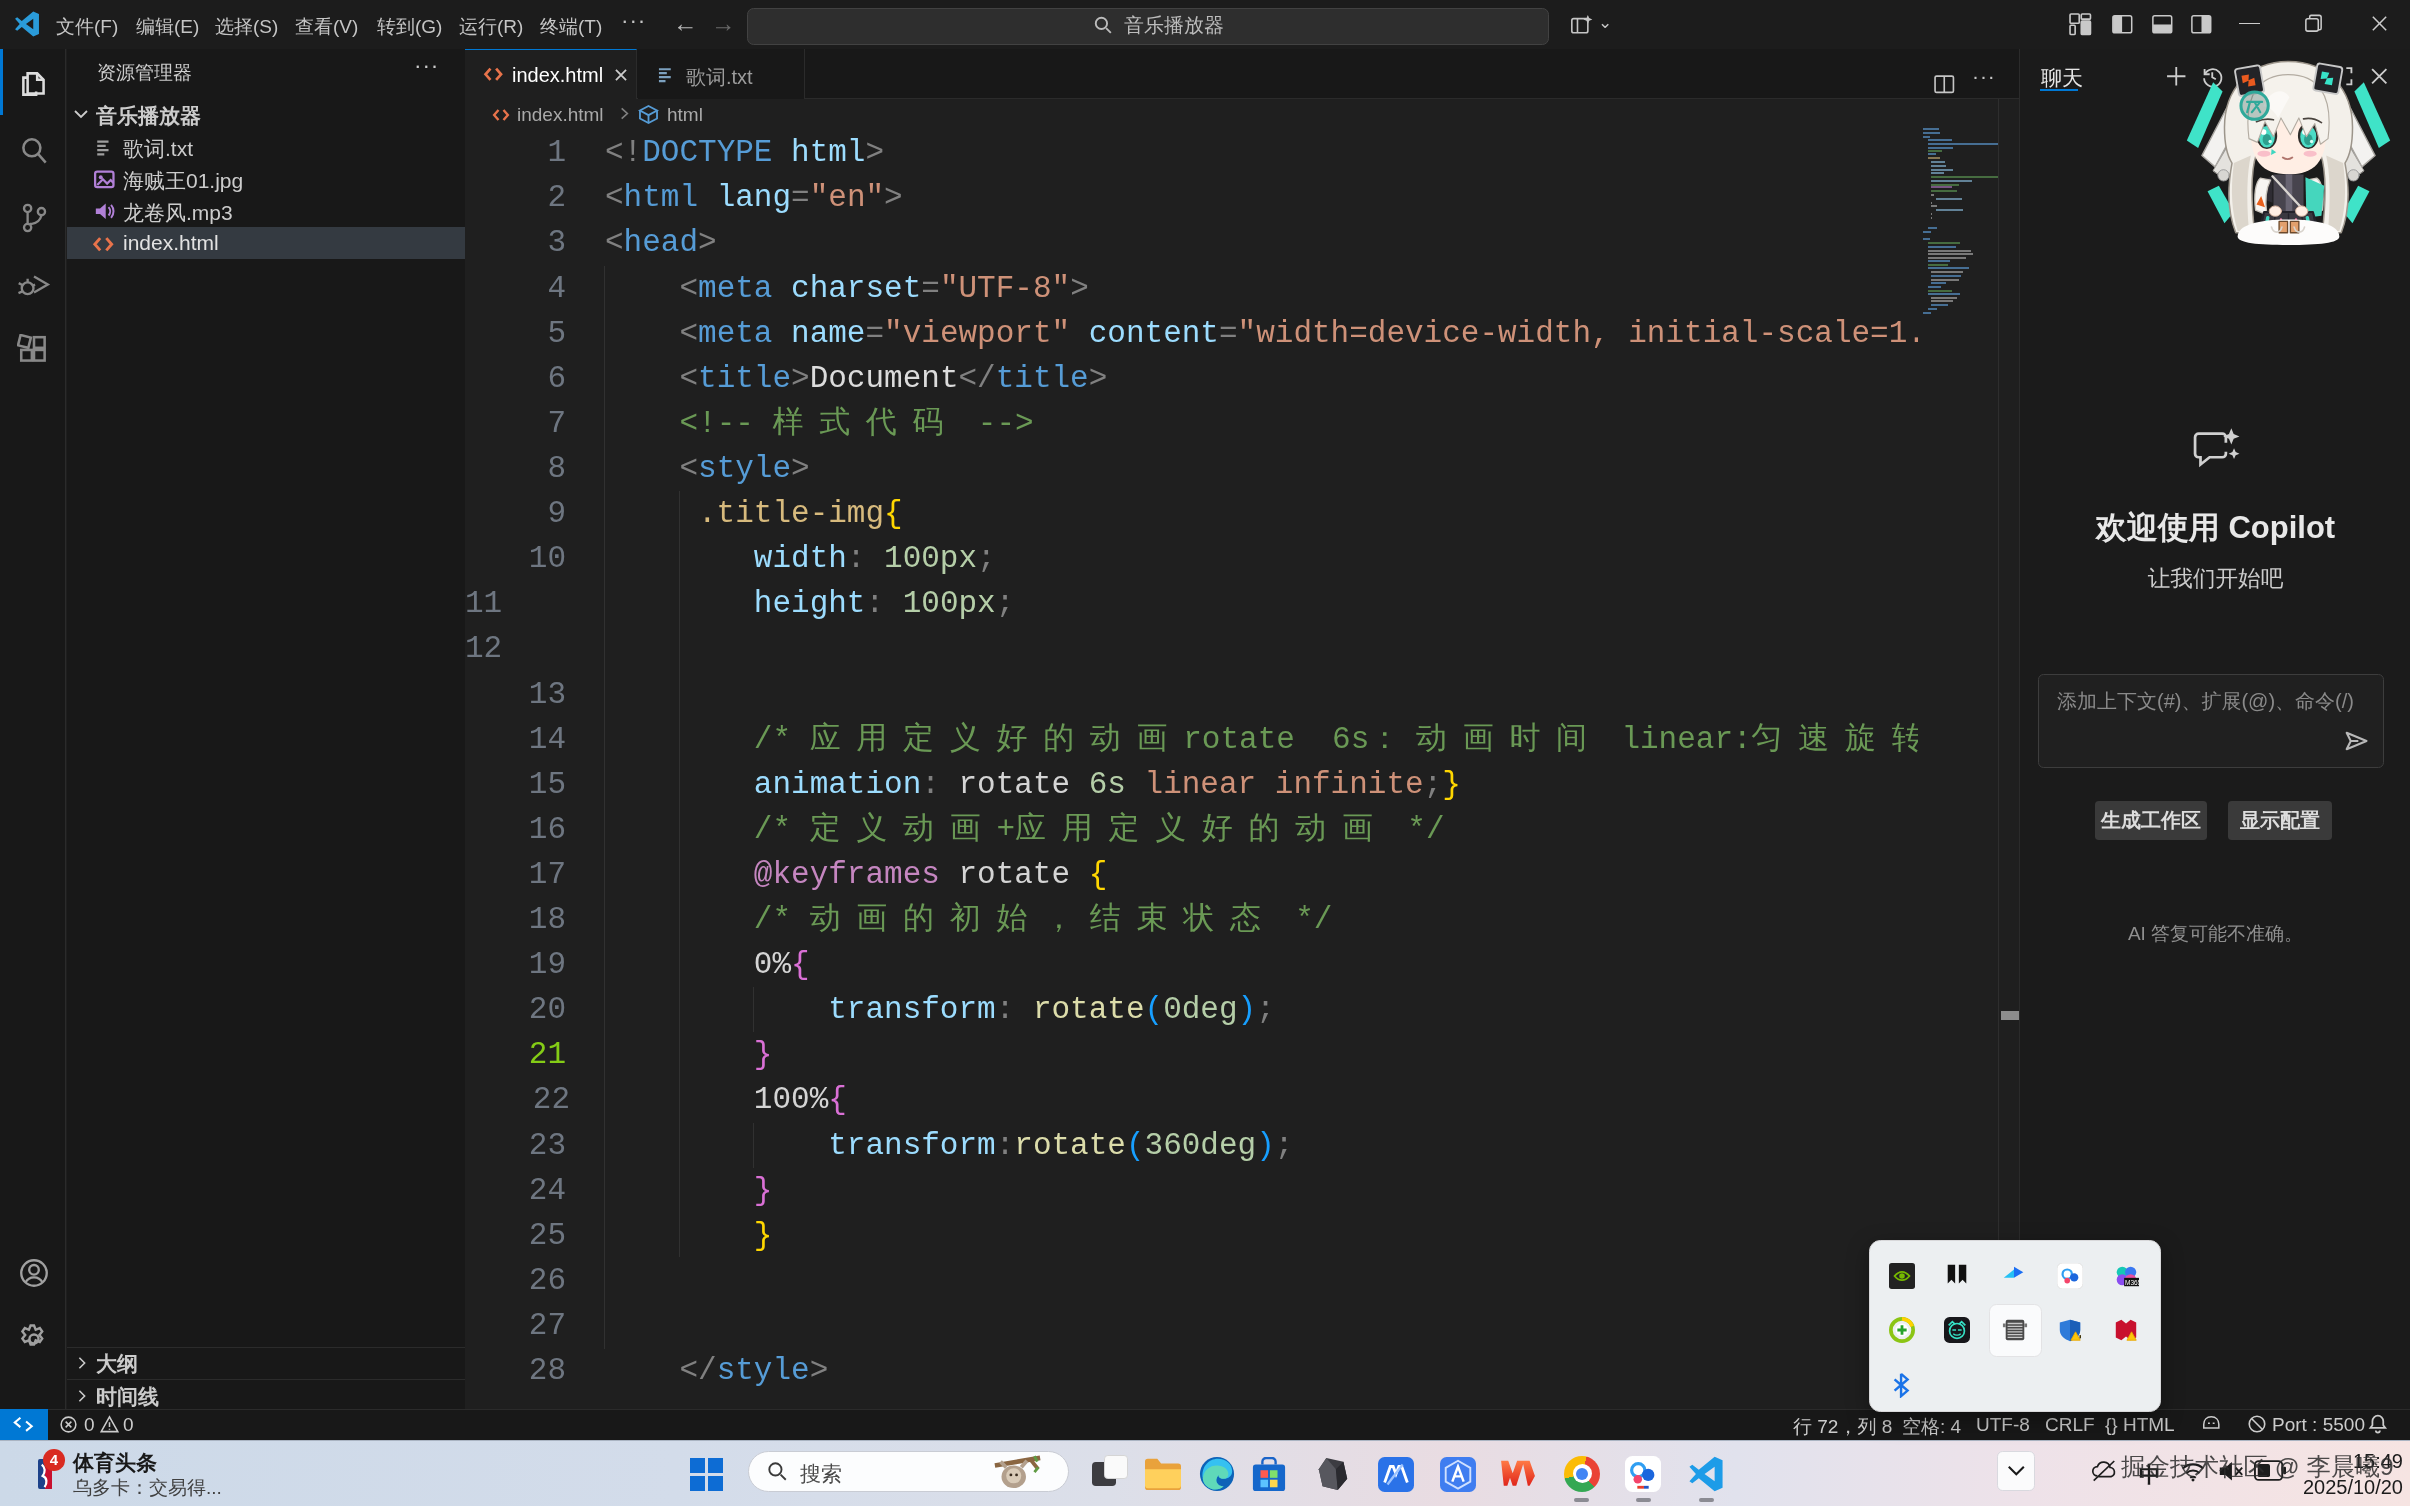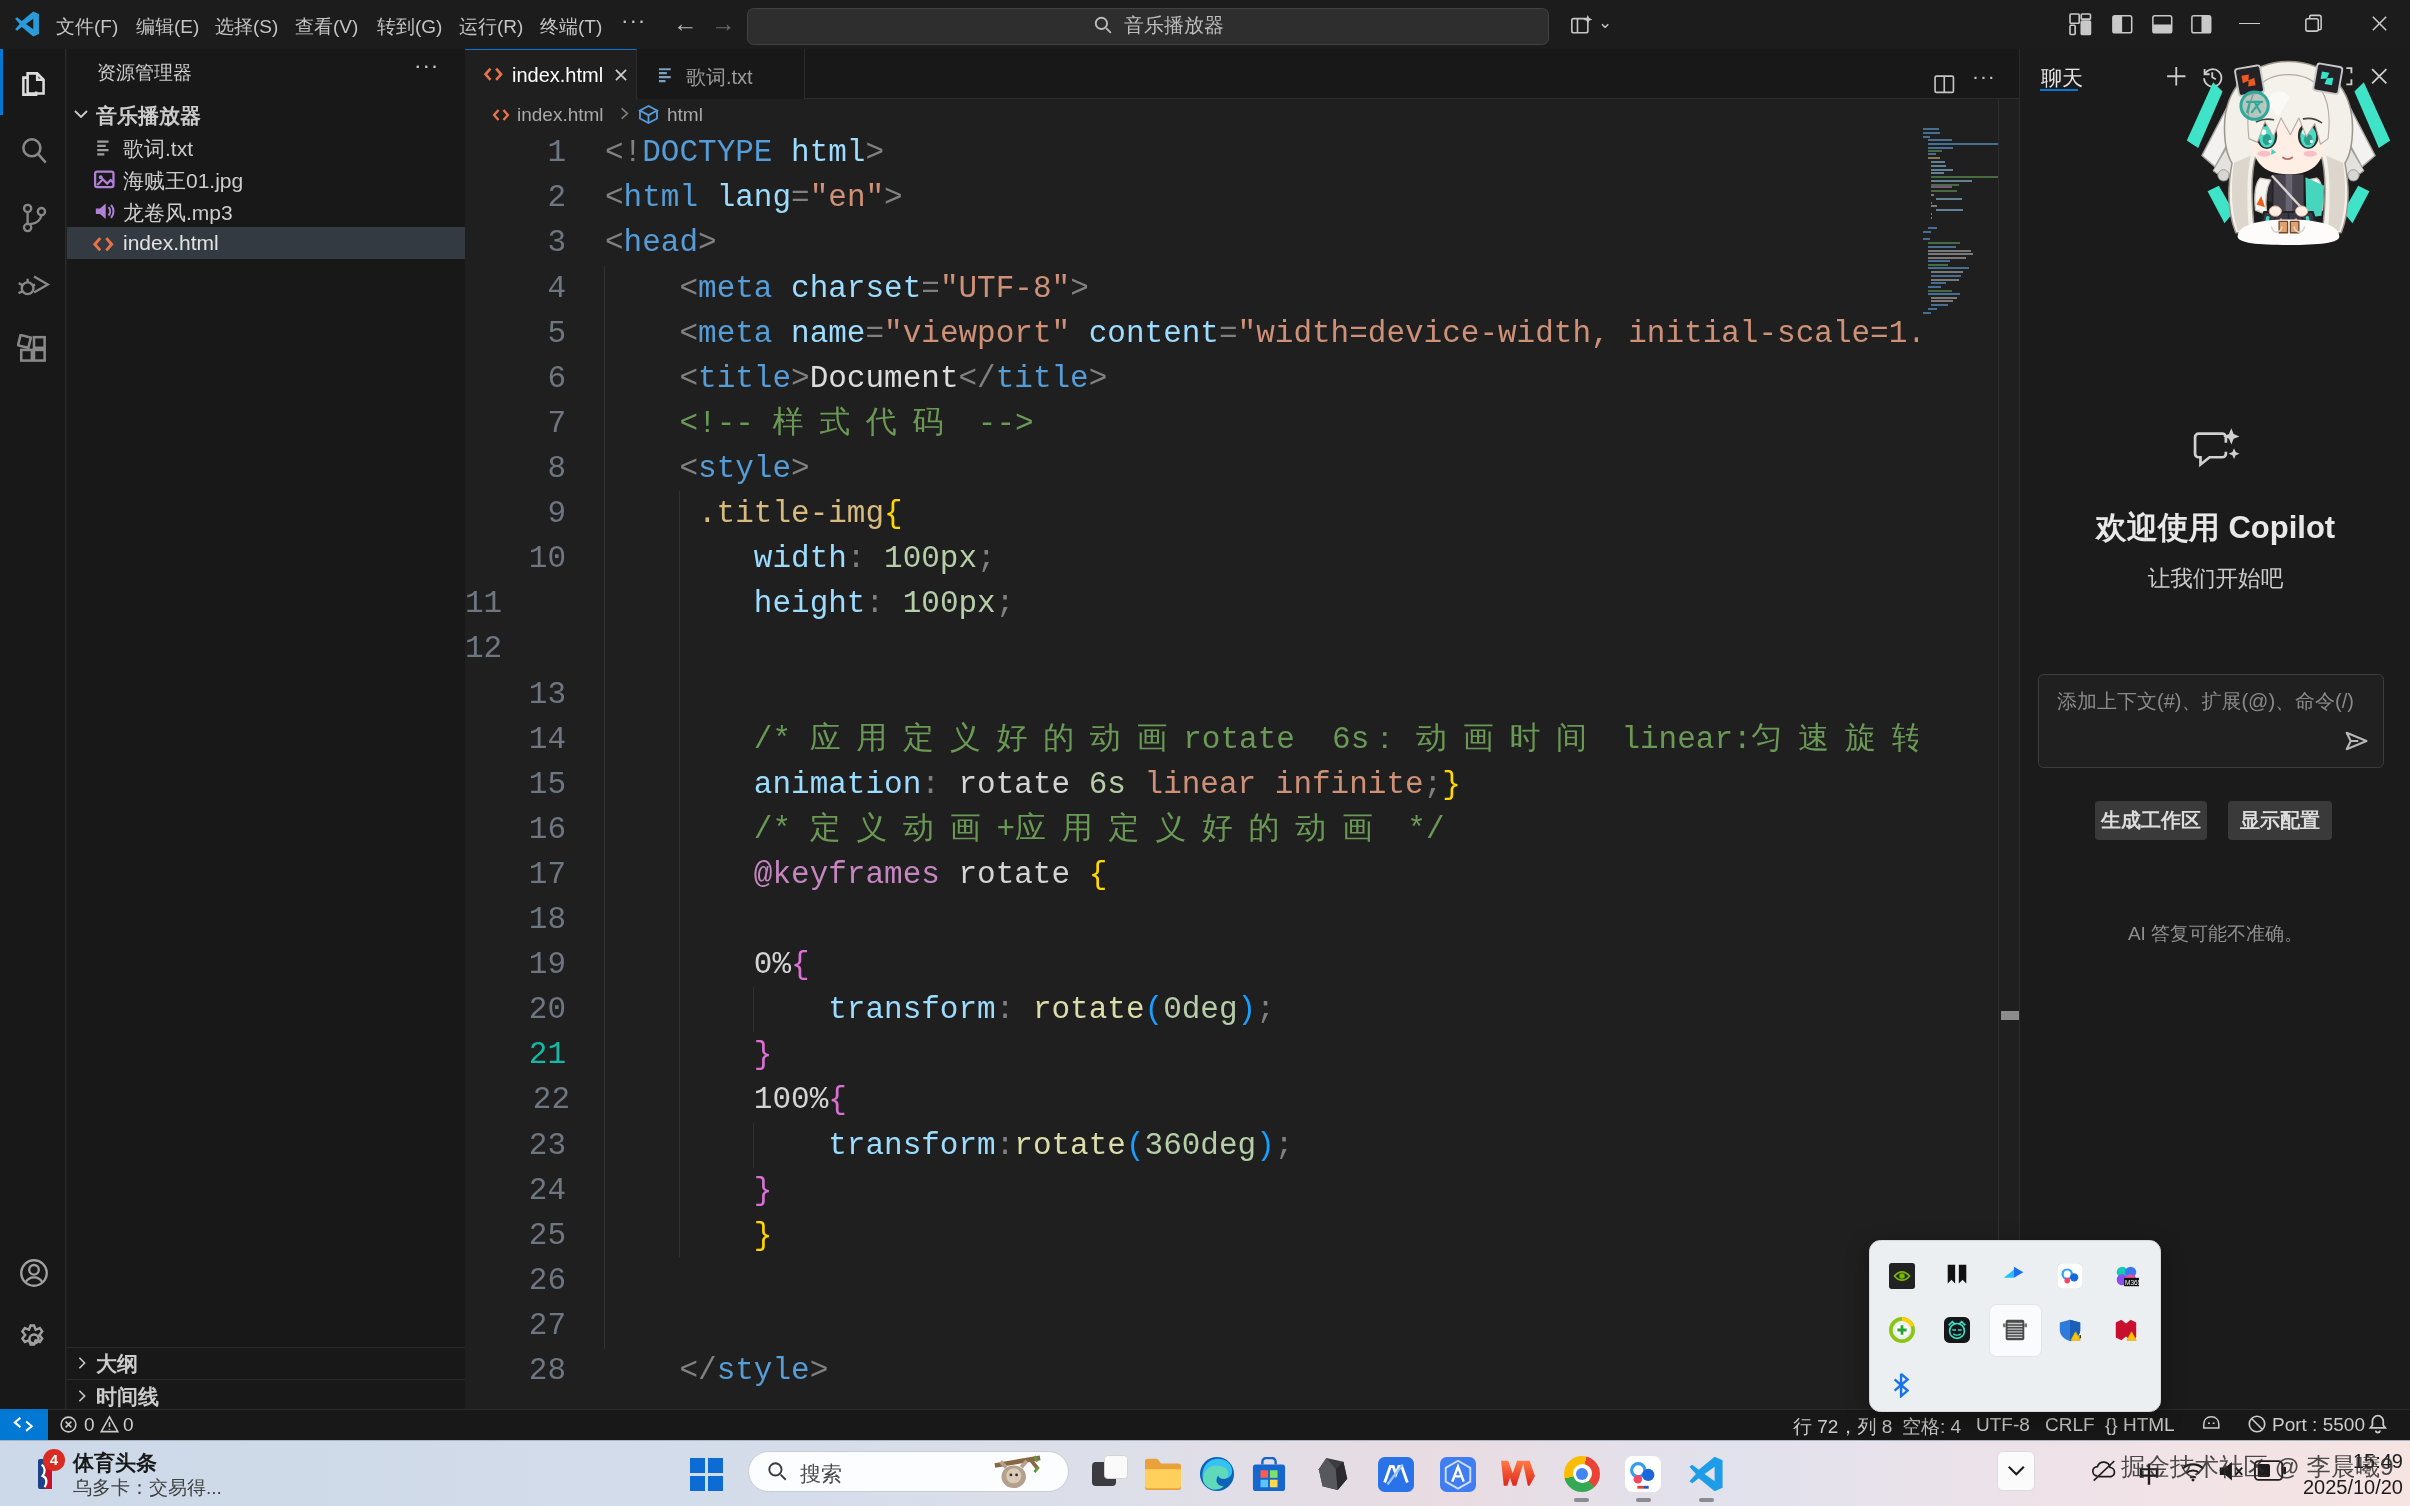--- a/index.html
+++ b/index.html
@@ -193,25 +193,26 @@
 <div class="a" style="left:0px;top:573px;width:101px;height:45px;line-height:45px;text-align:right;font-family:'Liberation Mono',monospace;font-size:31px;color:#6e7681">13</div>
 <div class="a" style="left:0px;top:618px;width:101px;height:45px;line-height:45px;text-align:right;font-family:'Liberation Mono',monospace;font-size:31px;color:#6e7681">14</div>
     <div class="a" style="left:140px;top:618px;height:45px;line-height:45px;white-space:pre;font-family:'Liberation Mono',monospace;font-size:31px"><span style="color:#d4d4d4">        </span><span style="color:#6a9955">/* </span><span style="color:#6a9955;letter-spacing:15.7px">应用定义好的动画</span><span style="color:#6a9955">rotate  6s</span><span style="color:#6a9955;letter-spacing:15.7px">：动画时间</span><span style="color:#6a9955"> linear:</span><span style="color:#6a9955;letter-spacing:15.7px">匀速旋转</span></div>
 <div class="a" style="left:0px;top:663px;width:101px;height:45px;line-height:45px;text-align:right;font-family:'Liberation Mono',monospace;font-size:31px;color:#6e7681">15</div>
     <div class="a" style="left:140px;top:663px;height:45px;line-height:45px;white-space:pre;font-family:'Liberation Mono',monospace;font-size:31px"><span style="color:#d4d4d4">        </span><span style="color:#9cdcfe">animation</span><span style="color:#808080">: </span><span style="color:#d4d4d4">rotate</span><span style="color:#d4d4d4"> </span><span style="color:#b5cea8">6s</span><span style="color:#d4d4d4"> </span><span style="color:#ce9178">linear</span><span style="color:#d4d4d4"> </span><span style="color:#ce9178">infinite</span><span style="color:#808080">;</span><span style="color:#ffd700">}</span></div>
 <div class="a" style="left:0px;top:708px;width:101px;height:45px;line-height:45px;text-align:right;font-family:'Liberation Mono',monospace;font-size:31px;color:#6e7681">16</div>
     <div class="a" style="left:140px;top:708px;height:45px;line-height:45px;white-space:pre;font-family:'Liberation Mono',monospace;font-size:31px"><span style="color:#d4d4d4">        </span><span style="color:#6a9955">/* </span><span style="color:#6a9955;letter-spacing:15.7px">定义动画</span><span style="color:#6a9955">+</span><span style="color:#6a9955;letter-spacing:15.7px">应用定义好的动画</span><span style="color:#6a9955"> */</span></div>
 <div class="a" style="left:0px;top:753px;width:101px;height:45px;line-height:45px;text-align:right;font-family:'Liberation Mono',monospace;font-size:31px;color:#6e7681">17</div>
     <div class="a" style="left:140px;top:753px;height:45px;line-height:45px;white-space:pre;font-family:'Liberation Mono',monospace;font-size:31px"><span style="color:#d4d4d4">        </span><span style="color:#c586c0">@keyframes</span><span style="color:#d4d4d4"> rotate </span><span style="color:#ffd700">{</span></div>
 <div class="a" style="left:0px;top:798px;width:101px;height:45px;line-height:45px;text-align:right;font-family:'Liberation Mono',monospace;font-size:31px;color:#6e7681">18</div>
+    <div class="a" style="left:140px;top:798px;height:45px;line-height:45px;white-space:pre;font-family:'Liberation Mono',monospace;font-size:31px"><span style="color:#d4d4d4">        </span><span style="color:#6a9955">/* </span><span style="color:#6a9955;letter-spacing:15.7px">动画的初始，结束状态</span><span style="color:#6a9955"> */</span></div>
 <div class="a" style="left:0px;top:843px;width:101px;height:45px;line-height:45px;text-align:right;font-family:'Liberation Mono',monospace;font-size:31px;color:#6e7681">19</div>
     <div class="a" style="left:140px;top:843px;height:45px;line-height:45px;white-space:pre;font-family:'Liberation Mono',monospace;font-size:31px"><span style="color:#d4d4d4">        0%</span><span style="color:#da70d6">{</span></div>
 <div class="a" style="left:0px;top:888px;width:101px;height:45px;line-height:45px;text-align:right;font-family:'Liberation Mono',monospace;font-size:31px;color:#6e7681">20</div>
     <div class="a" style="left:140px;top:888px;height:45px;line-height:45px;white-space:pre;font-family:'Liberation Mono',monospace;font-size:31px"><span style="color:#d4d4d4">            </span><span style="color:#9cdcfe">transform</span><span style="color:#808080">: </span><span style="color:#dcdcaa">rotate</span><span style="color:#179fff">(</span><span style="color:#b5cea8">0deg</span><span style="color:#179fff">)</span><span style="color:#808080">;</span></div>
-<div class="a" style="left:0px;top:933px;width:101px;height:45px;line-height:45px;text-align:right;font-family:'Liberation Mono',monospace;font-size:31px;color:#14b8a6">21</div>
+<div class="a" style="left:0px;top:933px;width:101px;height:45px;line-height:45px;text-align:right;font-family:'Liberation Mono',monospace;font-size:31px;color:#84cc16">21</div>
     <div class="a" style="left:140px;top:933px;height:45px;line-height:45px;white-space:pre;font-family:'Liberation Mono',monospace;font-size:31px"><span style="color:#d4d4d4">        </span><span style="color:#da70d6">}</span></div>
 <div class="a" style="left:4px;top:978px;width:101px;height:45px;line-height:45px;text-align:right;font-family:'Liberation Mono',monospace;font-size:31px;color:#6e7681">22</div>
     <div class="a" style="left:140px;top:978px;height:45px;line-height:45px;white-space:pre;font-family:'Liberation Mono',monospace;font-size:31px"><span style="color:#d4d4d4">        100%</span><span style="color:#da70d6">{</span></div>
 <div class="a" style="left:0px;top:1024px;width:101px;height:45px;line-height:45px;text-align:right;font-family:'Liberation Mono',monospace;font-size:31px;color:#6e7681">23</div>
     <div class="a" style="left:140px;top:1024px;height:45px;line-height:45px;white-space:pre;font-family:'Liberation Mono',monospace;font-size:31px"><span style="color:#d4d4d4">            </span><span style="color:#9cdcfe">transform</span><span style="color:#808080">:</span><span style="color:#dcdcaa">rotate</span><span style="color:#179fff">(</span><span style="color:#b5cea8">360deg</span><span style="color:#179fff">)</span><span style="color:#808080">;</span></div>
 <div class="a" style="left:0px;top:1069px;width:101px;height:45px;line-height:45px;text-align:right;font-family:'Liberation Mono',monospace;font-size:31px;color:#6e7681">24</div>
     <div class="a" style="left:140px;top:1069px;height:45px;line-height:45px;white-space:pre;font-family:'Liberation Mono',monospace;font-size:31px"><span style="color:#d4d4d4">        </span><span style="color:#da70d6">}</span></div>
 <div class="a" style="left:0px;top:1114px;width:101px;height:45px;line-height:45px;text-align:right;font-family:'Liberation Mono',monospace;font-size:31px;color:#6e7681">25</div>
     <div class="a" style="left:140px;top:1114px;height:45px;line-height:45px;white-space:pre;font-family:'Liberation Mono',monospace;font-size:31px"><span style="color:#d4d4d4">        </span><span style="color:#ffd700">}</span></div>
 <div class="a" style="left:0px;top:1159px;width:101px;height:45px;line-height:45px;text-align:right;font-family:'Liberation Mono',monospace;font-size:31px;color:#6e7681">26</div>

